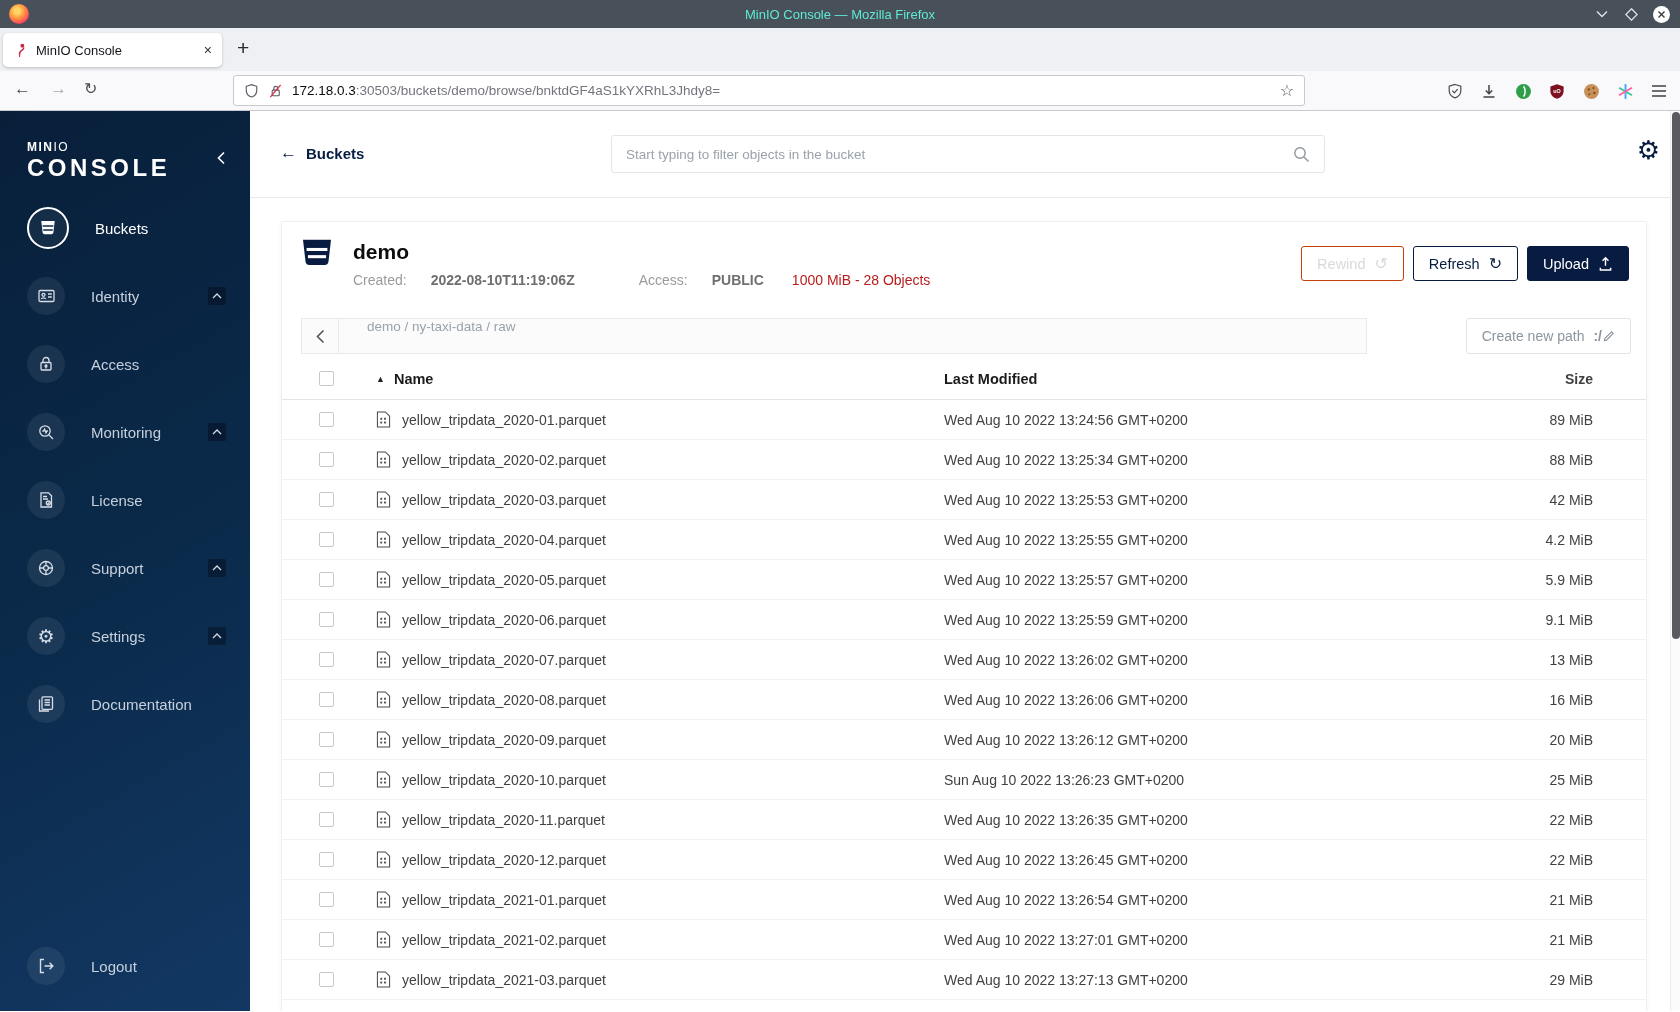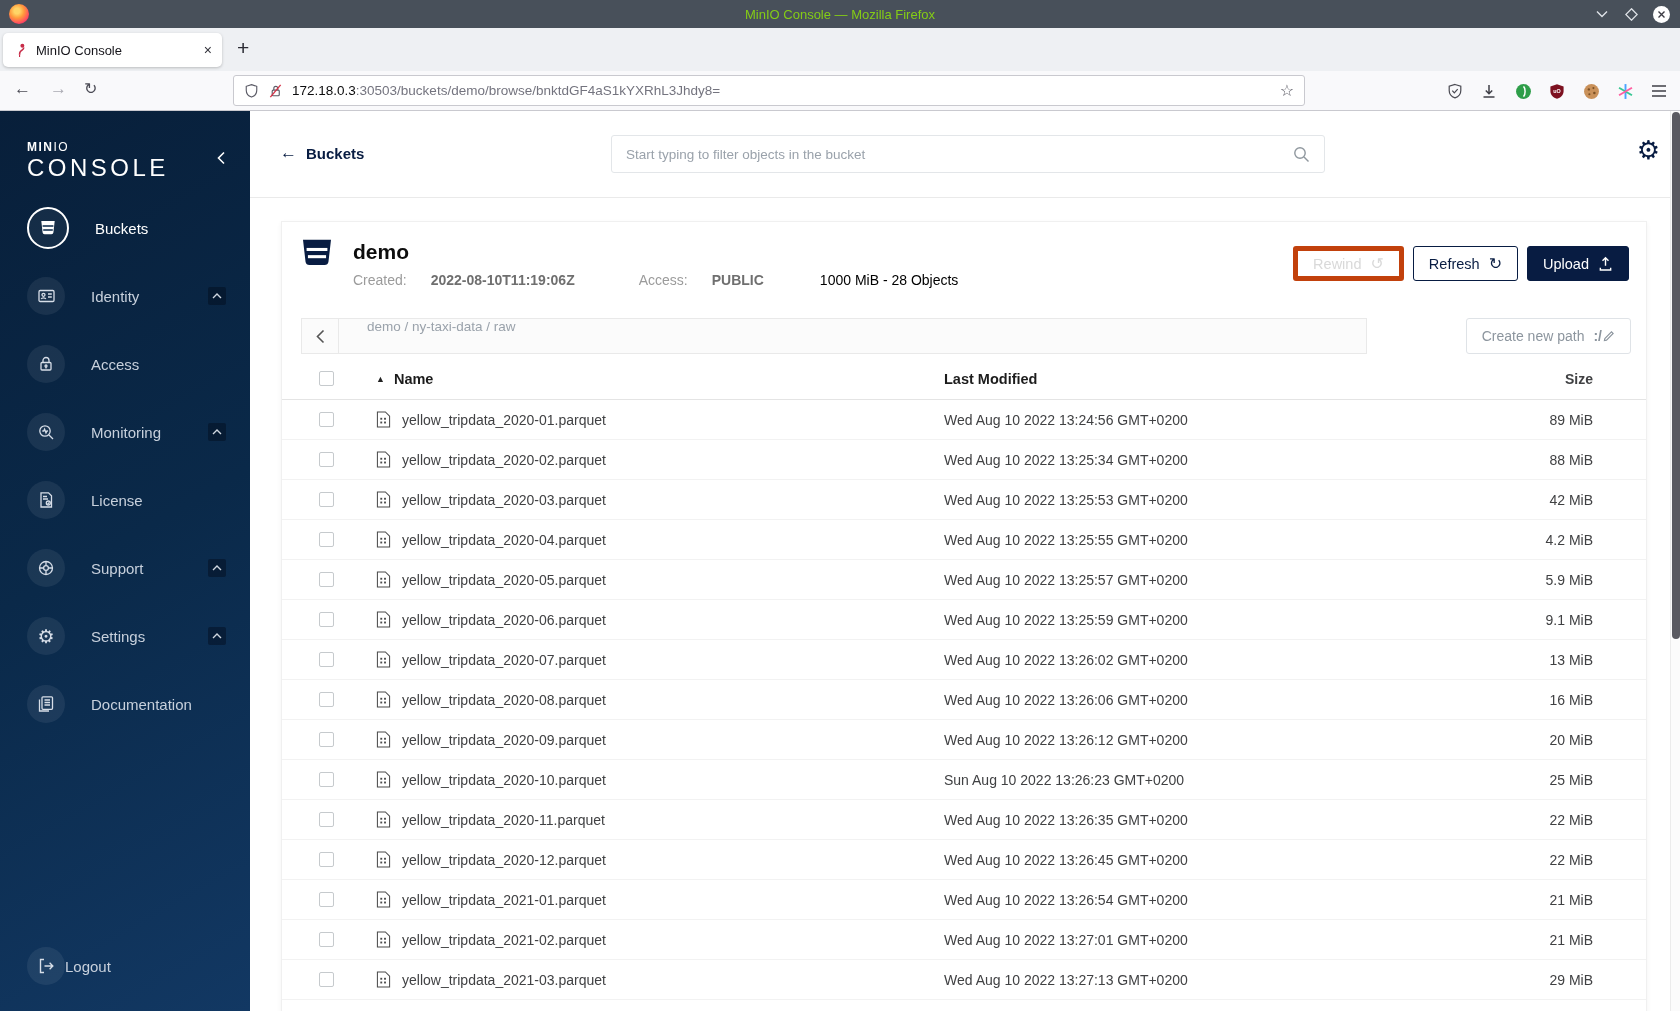--- a/index.html
+++ b/index.html
@@ -4,21 +4,21 @@
 <style>
   * { margin:0; padding:0; box-sizing:border-box; }
   html,body { width:1680px; height:1012px; overflow:hidden; background:#fff;
               font-family:"Liberation Sans", sans-serif; }
   .window { position:relative; width:1680px; height:1012px; }
 
   
   .titlebar { height:28px; background:#48505a; position:relative; display:flex; align-items:center; }
   .ff-logo { position:absolute; left:9px; top:4px; width:20px; height:20px; border-radius:50%;
              background:radial-gradient(circle at 40% 35%, #ffd567 0 16%, #ff9a3c 40%, #ff4f5e 68%, #c4007a 100%); }
-  .window-title { flex:1; text-align:center; font-size:13px; color:#84cc16; }
+  .window-title { flex:1; text-align:center; font-size:13px; color:#5eead4; }
   .win-controls { position:absolute; right:10px; top:0; height:28px; display:flex; align-items:center; gap:13px; }
   .win-btn { display:flex; align-items:center; justify-content:center; width:17px; height:17px; }
   .close-circle { background:#fff; border-radius:50%; }
 
   
   .tabstrip { height:43px; background:#eef0f3; position:relative; }
   .tab { position:absolute; left:3px; top:5px; width:219px; height:34px; background:#fff; border-radius:5px;
          box-shadow:0 1px 3px rgba(0,0,0,.22); display:flex; align-items:center; padding:0 10px; }
   .tab-title { font-size:13px; color:#15141a; flex:1; margin-left:8px; white-space:nowrap; overflow:hidden; }
   .tab-close { color:#33333b; font-size:14px; line-height:1; }
@@ -38,32 +38,32 @@
 
   
   .app { display:flex; height:900px; position:relative; }
 
   
   .sidebar { width:250px; flex-shrink:0; position:relative; color:#fff;
              background:linear-gradient(150deg,#081f3a 0%, #0a2949 48%, #123863 100%); }
   .logo { padding:30px 0 0 27px; line-height:1; }
   .logo-top { font-size:12px; letter-spacing:1.5px; color:#fff; }
   .logo-top b { font-weight:bold; } .logo-top span.lt { font-weight:300; }
-  .logo-product { font-size:24px; font-weight:400; letter-spacing:3.5px; color:#fff; margin-top:3px; }
+  .logo-product { font-size:24px; font-weight:700; letter-spacing:3.5px; color:#fff; margin-top:3px; }
   .collapse-btn { position:absolute; right:24px; top:40px; }
   .side-nav { margin-top:24px; display:flex; flex-direction:column; gap:20px; }
   .nav-item { display:flex; align-items:center; height:48px; padding-left:27px; gap:26px; position:relative; }
   .icon-wrap { width:38px; height:38px; border-radius:50%; background:rgba(255,255,255,.07);
                display:flex; align-items:center; justify-content:center; flex-shrink:0; }
   .nav-item.active .icon-wrap { width:42px; height:42px; border:2px solid #fff; background:rgba(255,255,255,.05); }
   .nav-label { font-size:15px; color:#c7d0dc; }
   .nav-item.active .nav-label { color:#fff; }
   .chev { margin-left:auto; margin-right:24px; width:18px; height:18px; border-radius:2px;
           background:rgba(3,12,26,.45); display:flex; align-items:center; justify-content:center; }
-  .logout-item { position:absolute; left:27px; bottom:26px; display:flex; align-items:center; }
+  .logout-item { position:absolute; left:27px; bottom:26px; display:flex; align-items:center; gap:26px; }
   .gear-glyph-side { font-size:19px; color:#d7dee8; line-height:1; }
 
   
   .main { flex:1; background:#fff; position:relative; overflow:hidden; }
   .topbar { height:87px; border-bottom:1px solid #eaeaea; position:relative; }
   .back-link { position:absolute; left:30px; top:32px; display:flex; align-items:center; gap:9px;
                color:#081C42; font-weight:bold; font-size:15px; }
   .back-arrow { font-size:17px; font-weight:normal; }
   .searchbox { position:absolute; left:361px; top:24px; width:714px; height:38px; border:1px solid #e3e6e9;
                border-radius:3px; display:flex; align-items:center; padding:0 14px; background:#fff; }
@@ -73,26 +73,26 @@
   .gear-btn { position:absolute; right:20px; top:26px; font-size:26px; color:#081C42; line-height:1; }
 
   
   .card { position:absolute; left:31px; top:110px; width:1366px; background:#fff;
           border:1px solid #f0f0f0; box-shadow:0 2px 5px rgba(0,0,0,.05); padding-bottom:40px; }
   .bucket-header { height:80px; padding:16px 17px 0 19px; position:relative; display:flex; gap:20px; }
   .bucket-title { font-size:21px; font-weight:bold; color:#0d0d0d; margin-top:2px; }
   .bucket-meta { display:flex; align-items:flex-end; gap:24px; margin-top:8px; font-size:14px; }
   .meta-label { color:#9b9b9b; }
   .meta-value { color:#6f6f6f; font-weight:bold; }
-  .meta-usage { color:#000000; margin-left:32px; }
+  .meta-usage { color:#b91c1c; margin-left:4px; }
   .meta-gap { width:16px; }
   .header-buttons { position:absolute; right:17px; top:24px; display:flex; gap:9px; }
   .btn { height:35px; padding:0 15px; border-radius:3px; font-size:14.5px; display:flex; align-items:center;
          gap:9px; background:#fff; font-family:"Liberation Sans", sans-serif; }
-  .btn-rewind { border:5px solid #c2410c; color:#d9d9d9; }
+  .btn-rewind { border:1px solid #c2410c; color:#d9d9d9; }
   .btn-refresh { border:1px solid #081C42; color:#081C42; }
   .btn-upload { border:1px solid #081C42; background:#081C42; color:#fff; }
   .btn .icon-glyph { font-size:16px; line-height:1; }
 
   .path-row { margin:16px 15px 0 19px; display:flex; justify-content:space-between; align-items:center; }
   .pathbar { width:1066px; height:36px; background:#fbfbfb; border:1px solid #e9e9e9;
              display:flex; align-items:flex-start; }
   .path-back { width:37px; height:100%; border-right:1px solid #e9e9e9; display:flex;
                align-items:center; justify-content:center; }
   .crumbs { padding-left:28px; font-size:13.5px; color:#9aa2ab; }

